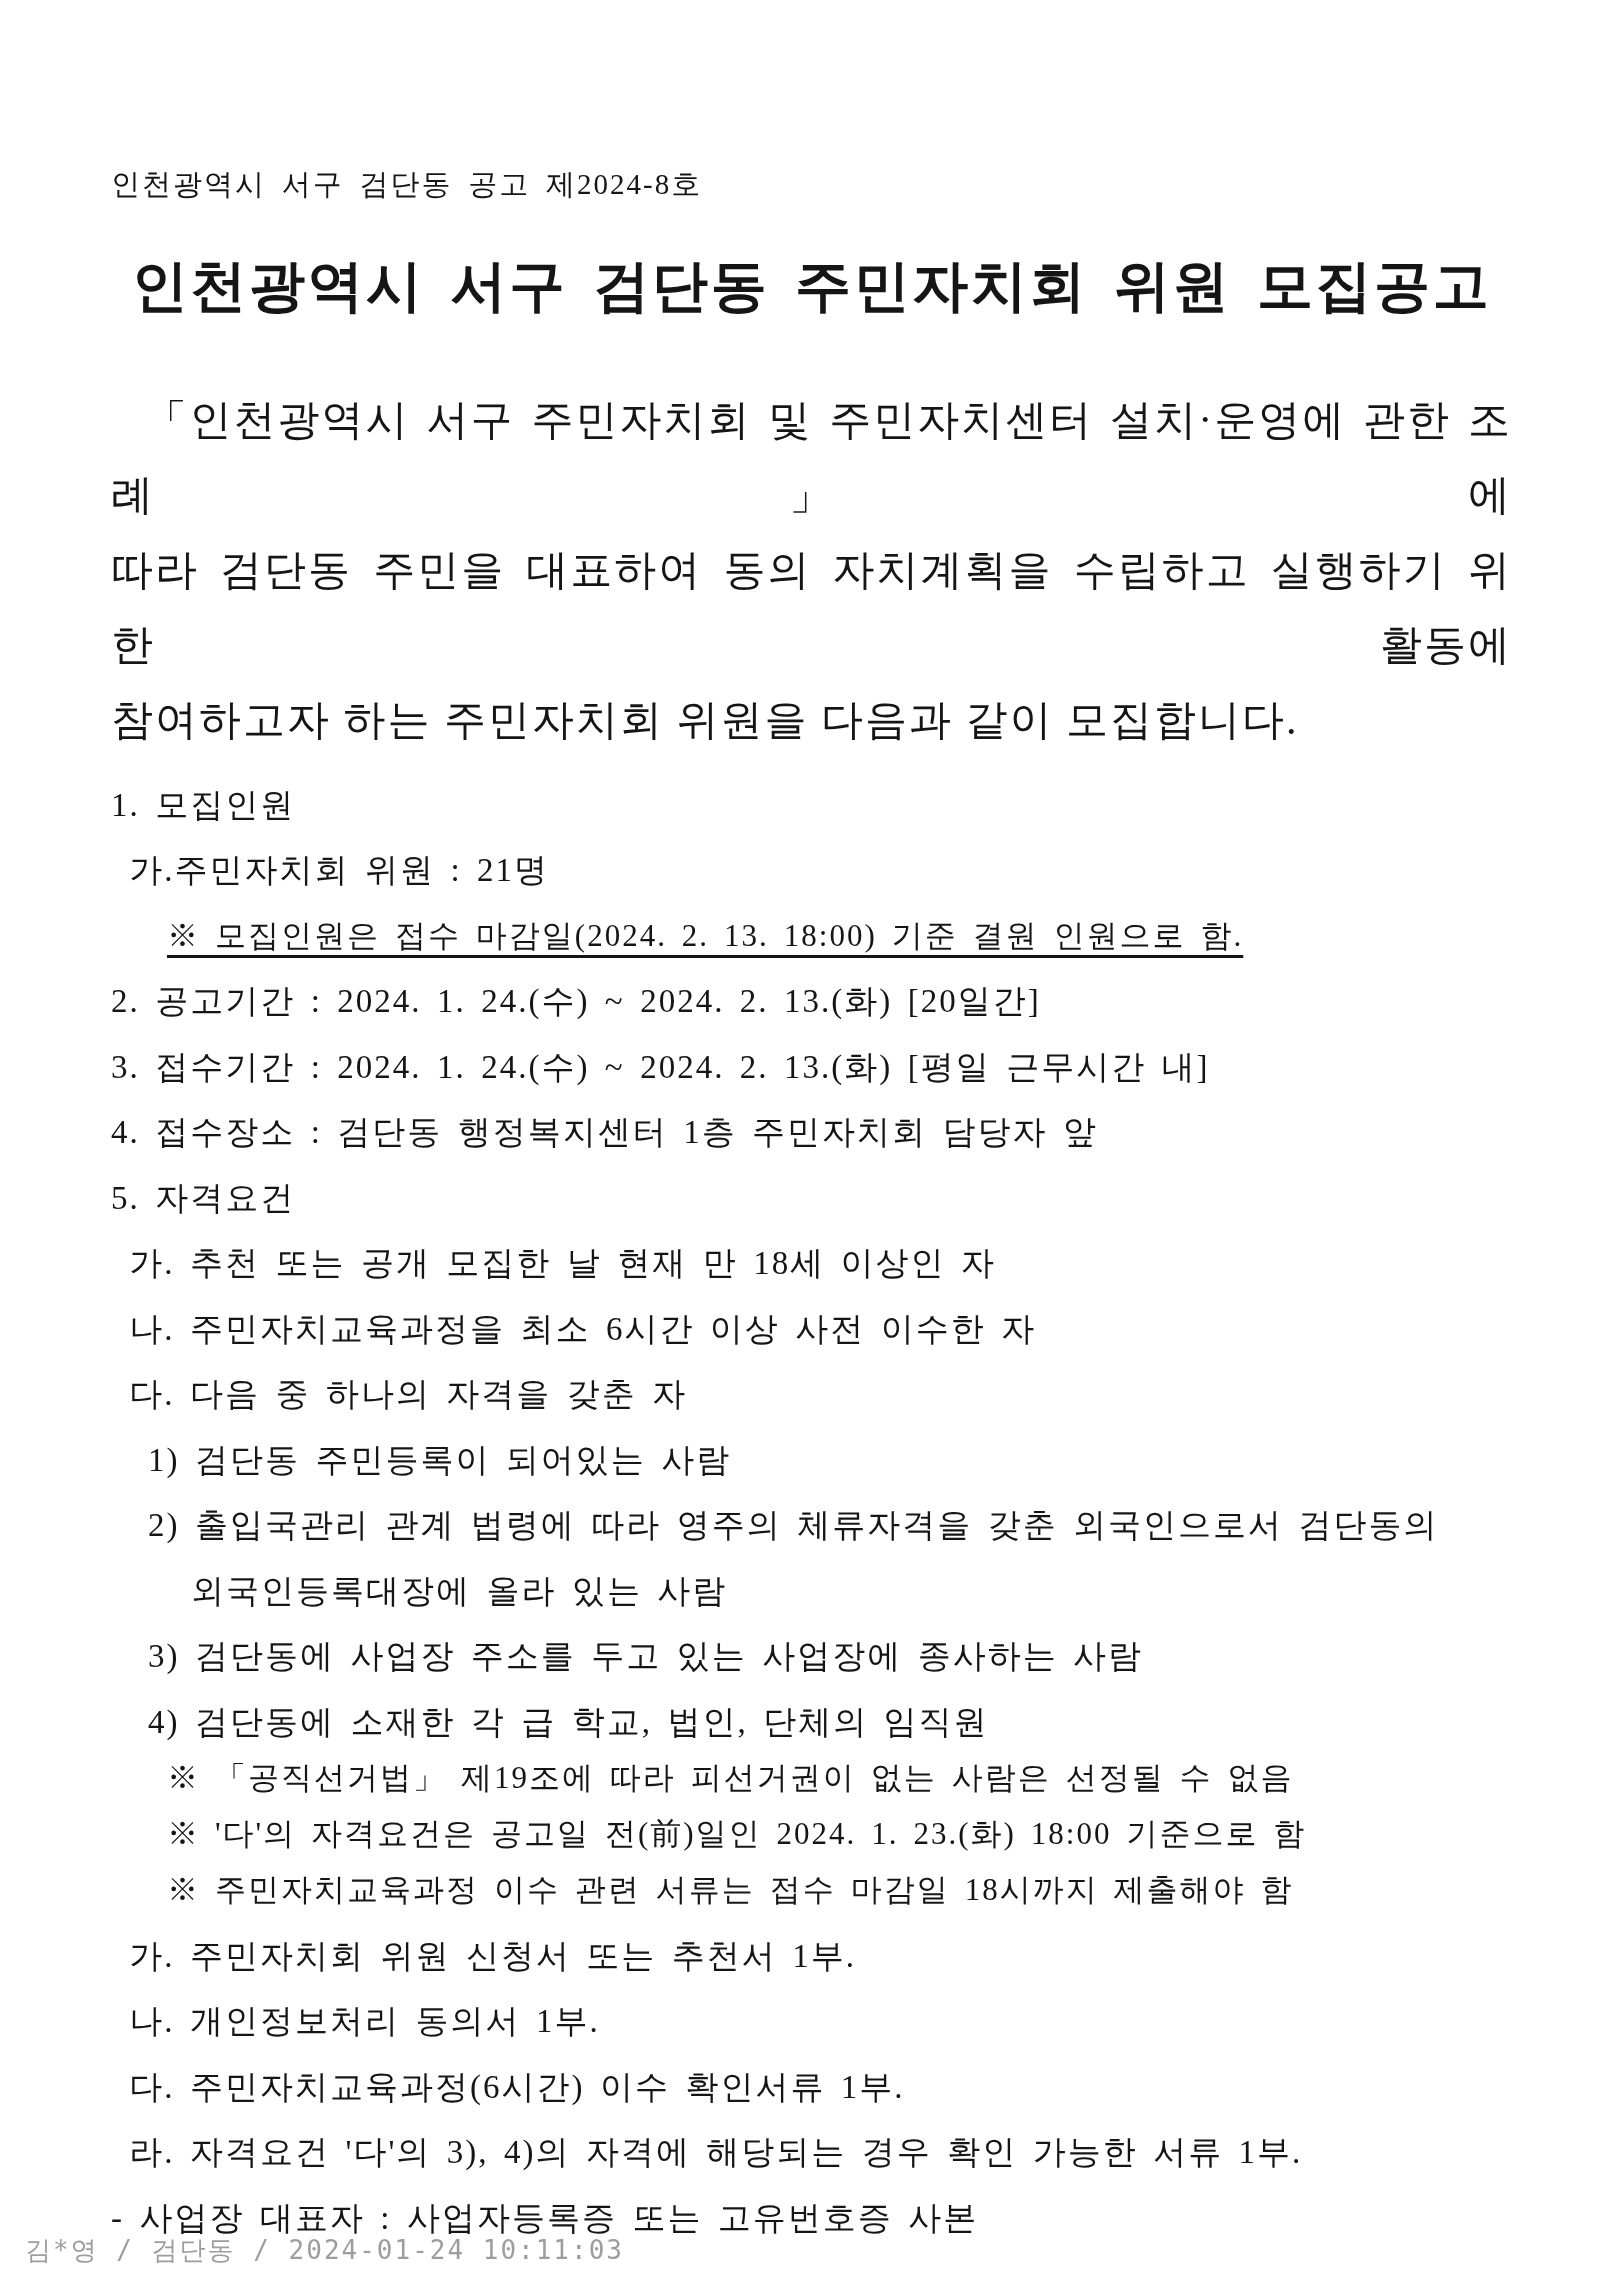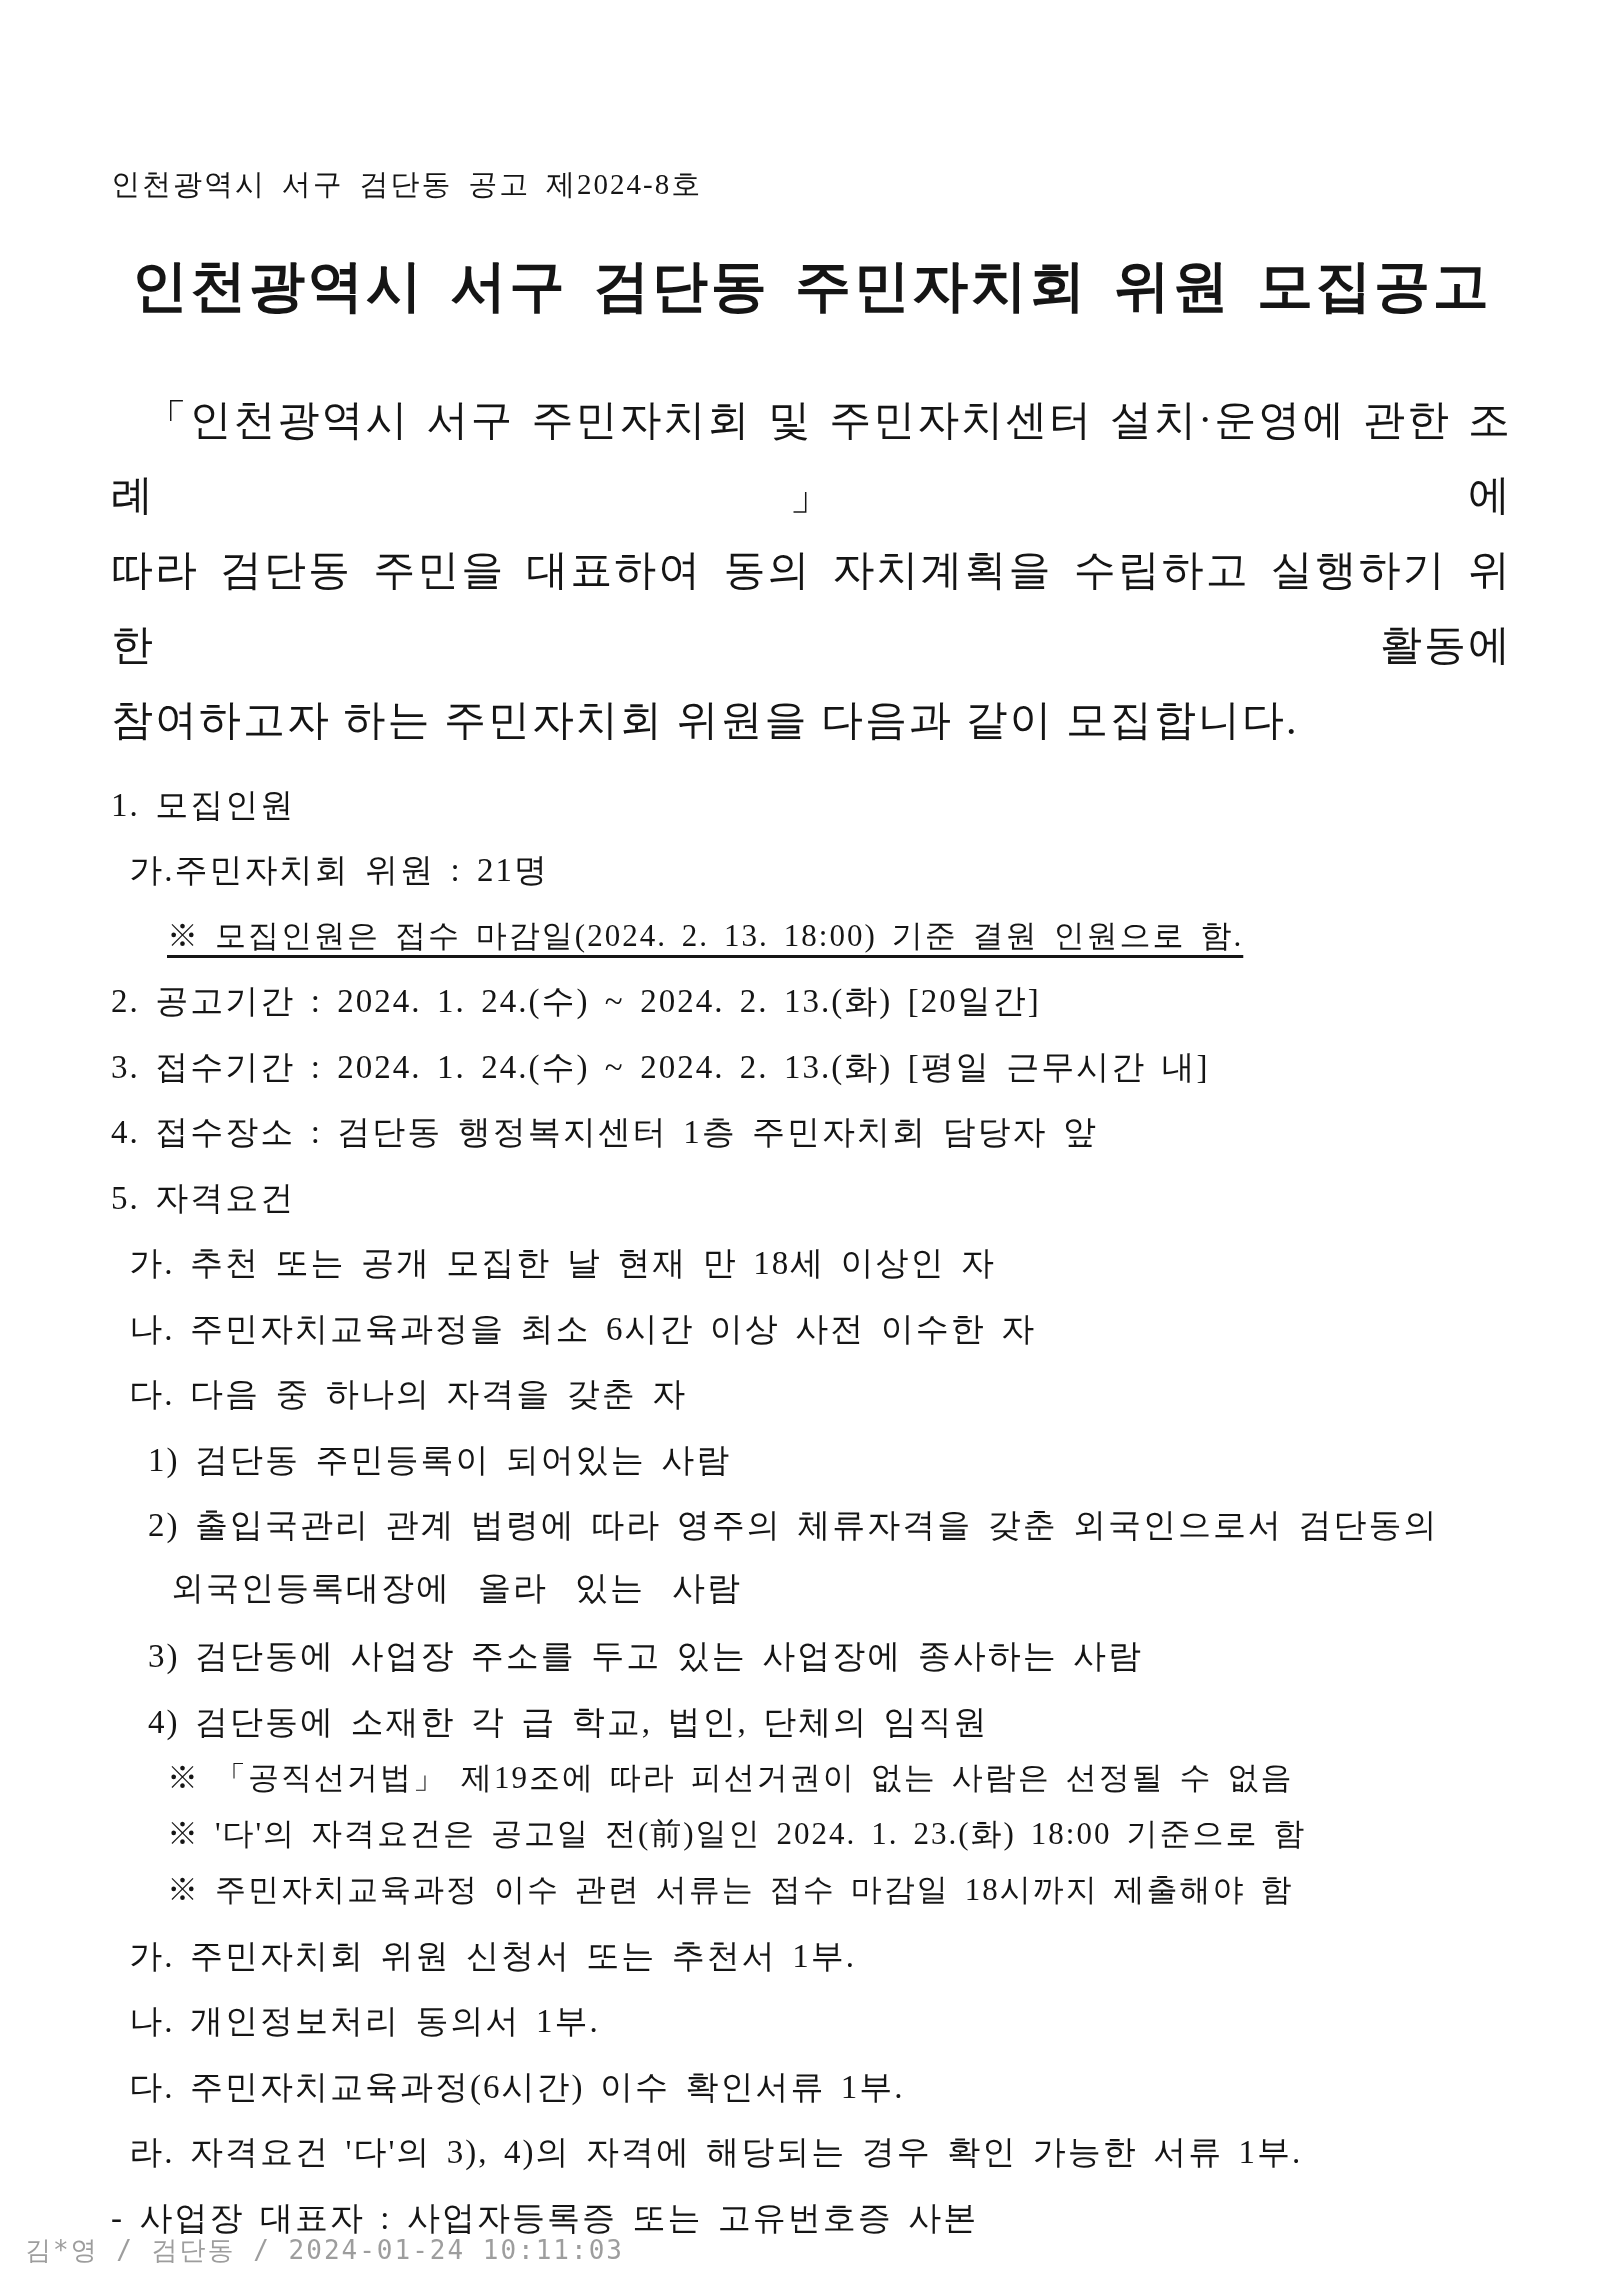--- a/index.html
+++ b/index.html
@@ -63,21 +63,21 @@
     word-spacing: 5.2px;
   }
   .bline {
     margin: 27.5px 0 0 0;
     line-height: 38px;
     white-space: nowrap;
   }
   .l-item   { margin-left: 0; }
   .l-sub    { margin-left: 18.3px; }
   .l-subsub { margin-left: 37px; }
-  .l-cont   { margin-left: 60px; font-family: Liberation Mono, monospace; }
+  .l-cont   { margin-left: 80px; }
   .l-note   { margin-left: 56px; margin-top: 18.3px; font-size: 31px; }
   .l-dash   { }
   .l-note-u {
     margin-left: 56px;
     font-size: 31px;
     text-decoration: underline;
     text-decoration-thickness: 3.3px;
     text-underline-offset: 9.2px;
   }
   .print-stamp {

